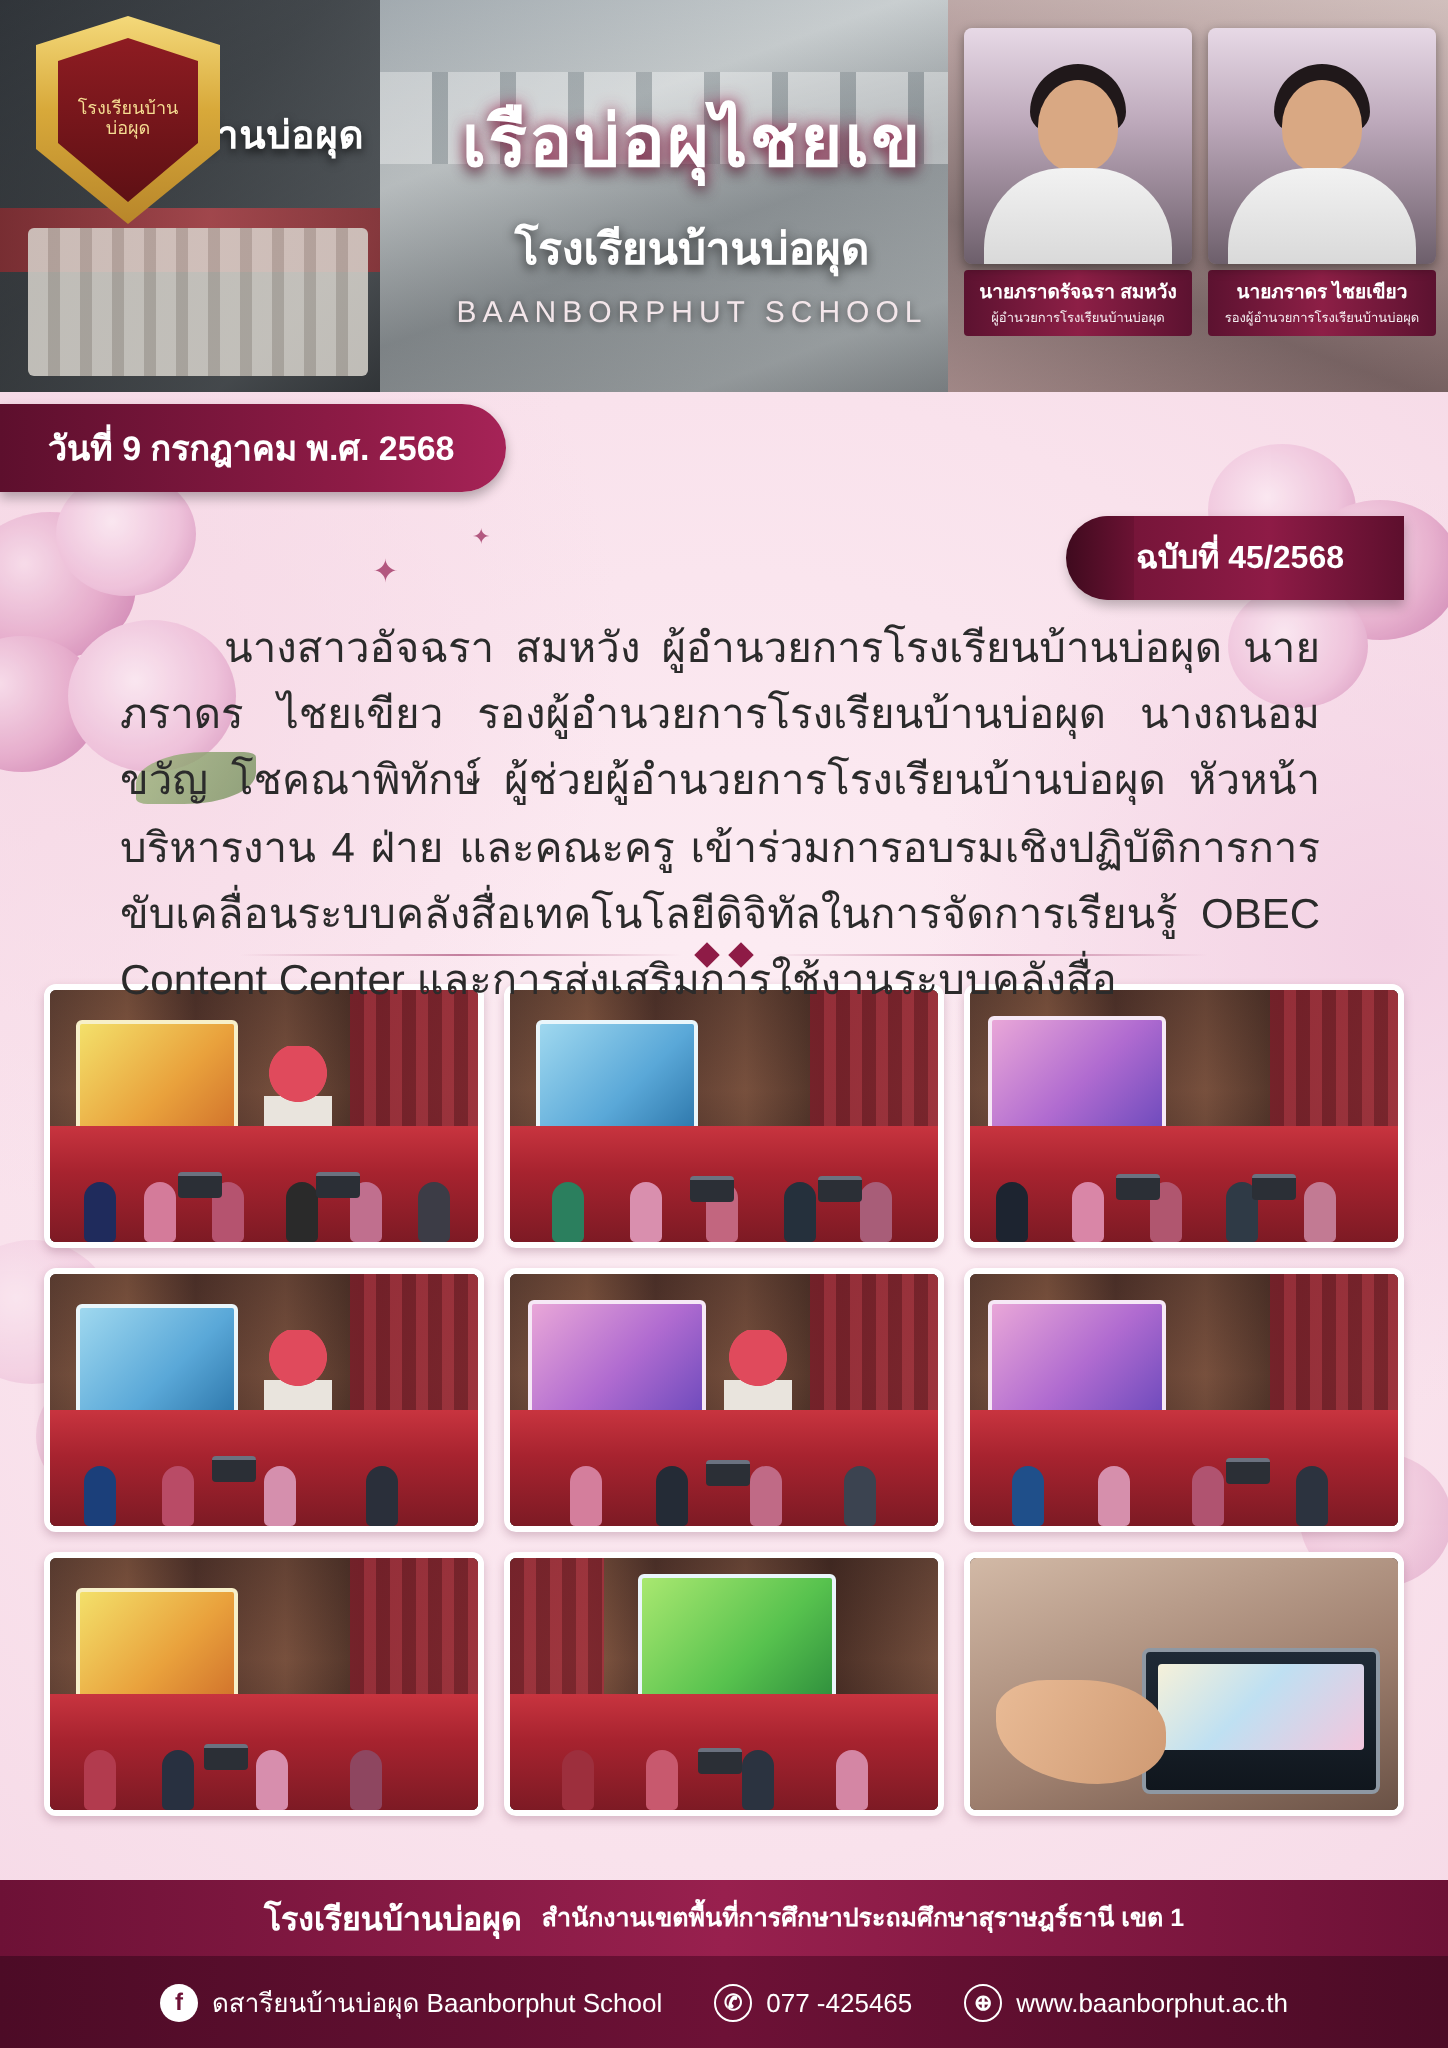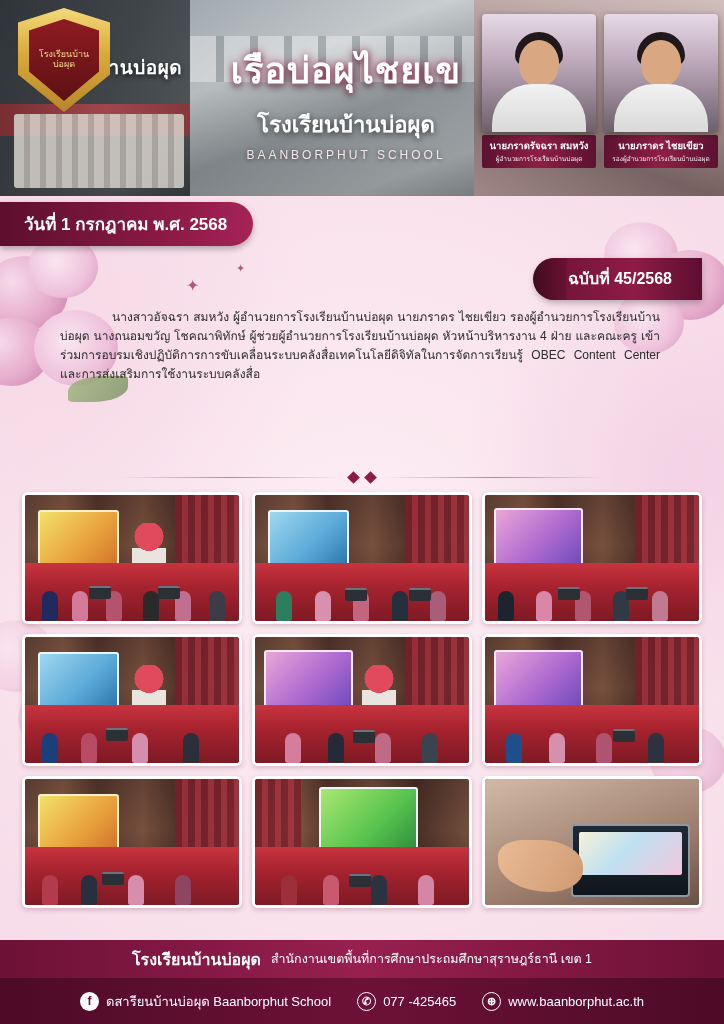--- a/index.html
+++ b/index.html
@@ -87,21 +87,21 @@
   }
   .title-main{
     font-size:36px; font-weight:bold; color:#fff; letter-spacing:1px;
     text-shadow: 0 0 8px rgba(180,40,90,.85), 0 3px 7px rgba(0,0,0,.6);
   }
   .title-sub{
     margin-top:8px; font-size:22px; font-weight:bold; color:#ffffff;
     text-shadow: 0 2px 6px rgba(0,0,0,.65);
   }
   .title-eng{
-    margin-top:6px; font-size:12px; letter-spacing:3px; color:#f3e6ea;
+    margin-top:6px; font-size:15px; letter-spacing:3px; color:#f3e6ea;
     text-shadow:0 1px 4px rgba(0,0,0,.6);
     text-align:center;
   }
   .persons{
     position:absolute; right:6px; top:14px; display:flex; gap:8px; z-index:7;
   }
   .person{ width:114px; text-align:center; }
   .person .portrait{
     width:114px; height:118px; border-radius:4px;
     background:linear-gradient(180deg,#e7d9e6 0%,#bda9bb 40%,#6d5f6b 100%);
@@ -168,21 +168,21 @@
   .divider{
     position:absolute; left:120px; right:120px; top:470px; height:14px; z-index:2;
     display:flex; align-items:center; justify-content:center; gap:8px;
   }
   .divider .ln{ flex:1; height:1px; background:linear-gradient(90deg,rgba(150,40,90,0),rgba(150,40,90,.55),rgba(150,40,90,0)); }
   .divider .dia{ width:9px; height:9px; background:#8e1b46; transform:rotate(45deg); }
 
   
   .body-text{
     position:absolute; left:60px; right:64px; top:308px; z-index:5;
-    color:#2b2b2b; font-size:12px; line-height:1.58;
+    color:#2b2b2b; font-size:21px; line-height:1.58;
     text-align:justify; text-justify:inter-word;
   }
   .body-text p:first-child{ text-indent:52px; }
 
   
   .grid{
     position:absolute; left:22px; top:492px; width:680px; z-index:4;
     display:grid; grid-template-columns:repeat(3,1fr); gap:10px 10px;
   }
   .cell{
@@ -253,21 +253,21 @@
 
   
   .footer-wrap{ position:absolute; left:0; right:0; bottom:0; height:84px; z-index:8; }
   .footer-top{
     position:absolute; left:0; right:0; top:0; height:38px;
     background:linear-gradient(90deg,#6d1136 0%,#98204e 50%,#6d1136 100%);
     display:flex; align-items:center; justify-content:center; gap:10px;
     color:#fff;
   }
   .footer-top .f-name{ font-size:16px; font-weight:bold; }
-  .footer-top .f-office{ font-size:12.5px; }
+  .footer-top .f-office{ font-size:12.5px;font-weight:bold; }
   .footer-bottom{
     position:absolute; left:0; right:0; bottom:0; height:46px;
     background:linear-gradient(90deg,#4c0b26 0%,#6d1136 50%,#4c0b26 100%);
     display:flex; align-items:center; justify-content:center; gap:26px;
     color:#fff; font-size:13px;
   }
   .fi{ display:flex; align-items:center; gap:7px; }
   .circle-icon{
     width:19px; height:19px; border-radius:50%;
     background:#fff; color:#6d1136; font-size:12px; font-weight:bold;
@@ -344,21 +344,21 @@
     <div class="petal p-a" style="left:48px;top:84px;width:76px;height:68px;"></div>
   </div>
   <div class="orchid o4">
     <div class="petal p-b" style="left:20px;top:12px;width:82px;height:74px;"></div>
     <div class="petal p-a" style="left:62px;top:86px;width:76px;height:68px;"></div>
   </div>
 
   <span class="sparkle" style="left:186px;top:276px;">✦</span>
   <span class="sparkle" style="left:236px;top:262px;font-size:11px;">✦</span>
 
-  <div class="date-ribbon">วันที่ 1 กรกฎาคม พ.ศ. 2568</div>
+  <div class="date-ribbon">วันที่ 9 กรกฎาคม พ.ศ. 2568</div>
   <div class="issue-ribbon">ฉบับที่ 45/2568</div>
 
   <div class="body-text">
     <p>นางสาวอัจฉรา สมหวัง ผู้อำนวยการโรงเรียนบ้านบ่อผุด นายภราดร ไชยเขียว รองผู้อำนวยการโรงเรียนบ้านบ่อผุด นางถนอมขวัญ โชคณาพิทักษ์ ผู้ช่วยผู้อำนวยการโรงเรียนบ้านบ่อผุด หัวหน้าบริหารงาน 4 ฝ่าย และคณะครู เข้าร่วมการอบรมเชิงปฏิบัติการการขับเคลื่อนระบบคลังสื่อเทคโนโลยีดิจิทัลในการจัดการเรียนรู้ OBEC Content Center และการส่งเสริมการใช้งานระบบคลังสื่อ</p>
   </div>
 
   <div class="divider">
     <div class="ln"></div>
     <div class="dia"></div>
     <div class="dia"></div>

